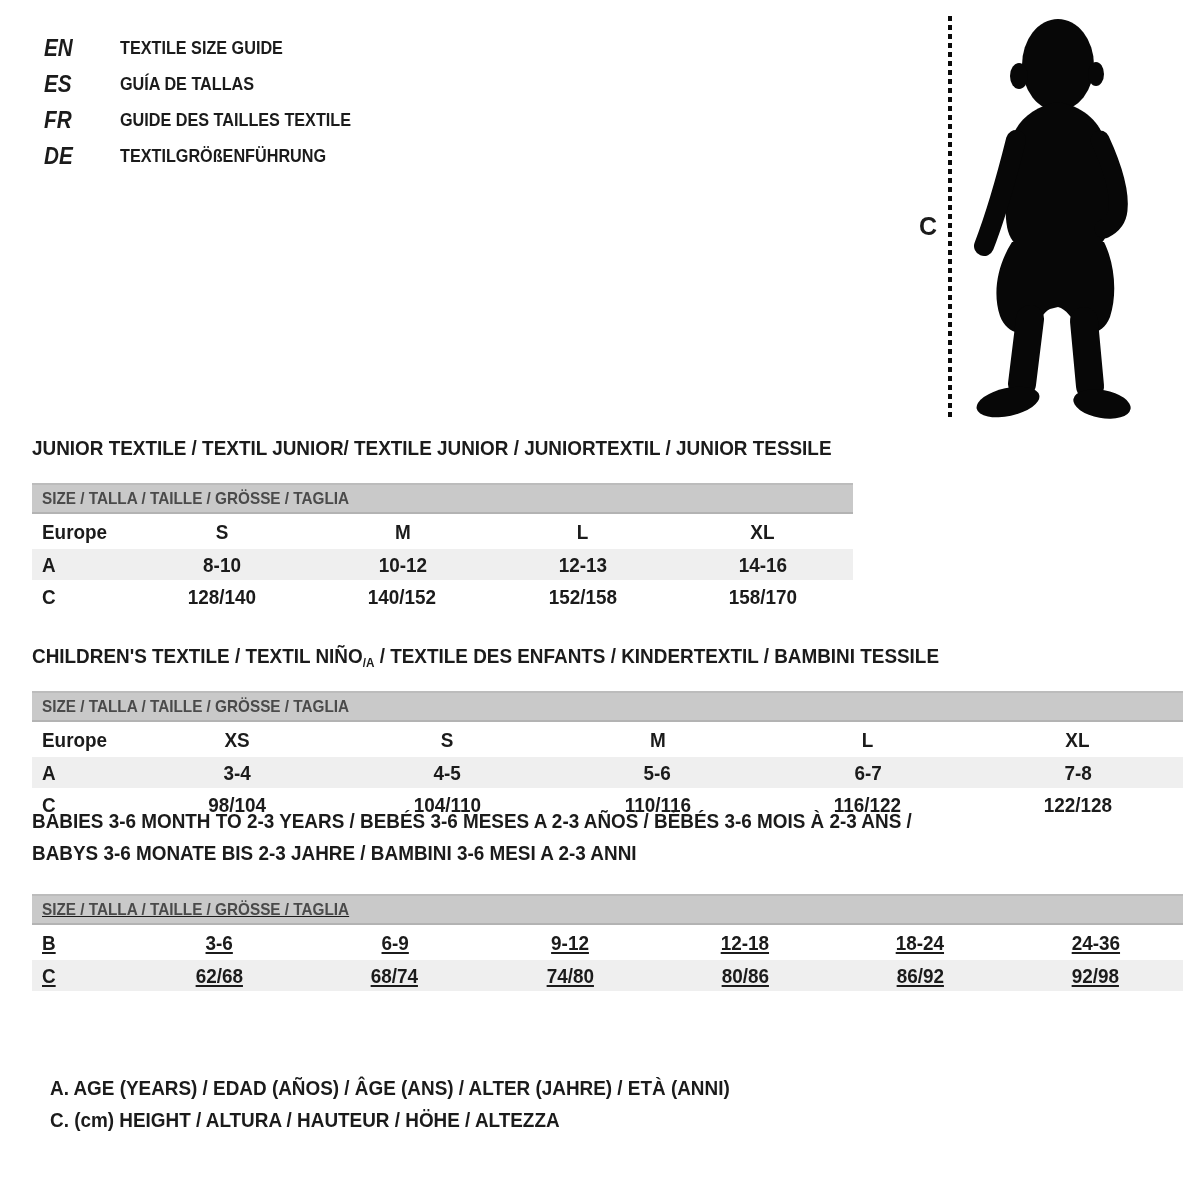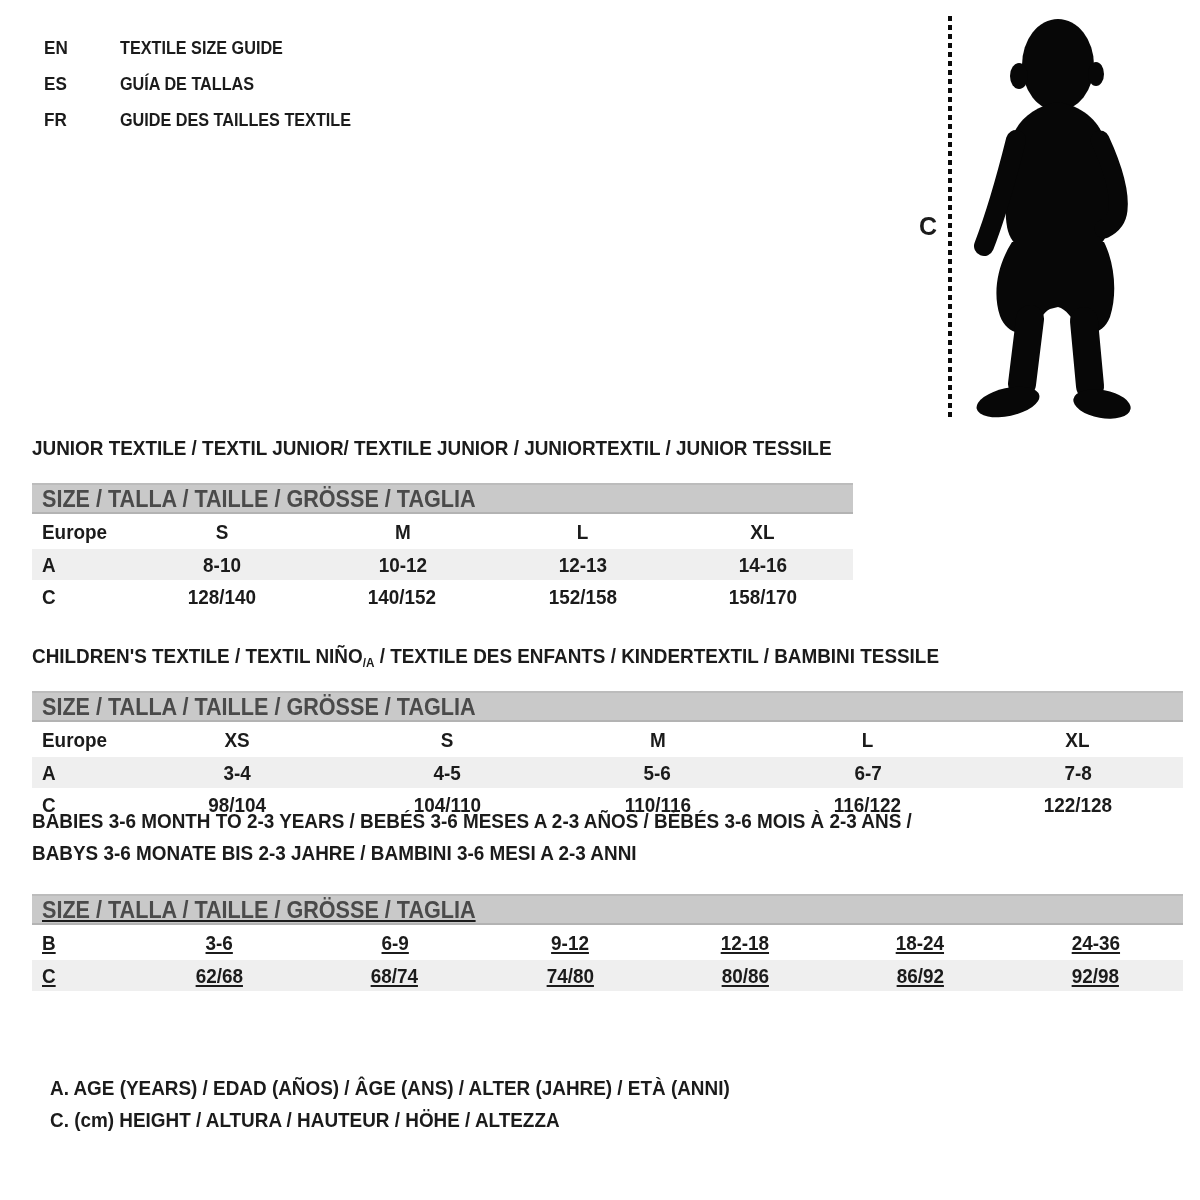--- a/index.html
+++ b/index.html
@@ -8,21 +8,21 @@
     width:1200px; height:1200px; position:relative; overflow:hidden;
     font-family:"Liberation Sans","DejaVu Sans",sans-serif;
     color:#1b1b1b;
   }
   .cond { display:inline-block; transform:scaleX(0.9); transform-origin:left center; white-space:nowrap; }
   .condc { display:inline-block; transform:scaleX(0.9); transform-origin:center center; white-space:nowrap; }
 
   
   #lang-list { position:absolute; left:44px; top:30px; }
   .lang-row { display:flex; height:36px; align-items:center; }
-  .lang-code { width:76px; font-size:19px; font-weight:bold; }
+  .lang-code { width:76px; font-size:23px; font-weight:bold;font-style:italic; }
   .lang-title { font-size:18px; font-weight:bold; }
 
   
   #measure-line {
     position:absolute; left:948px; top:16px; width:4px; height:404px;
     background:repeating-linear-gradient(to bottom,#0a0a0a 0 5px,transparent 5px 9px);
   }
   #height-label { position:absolute; left:910px; top:212px; width:36px; text-align:center;
     font-size:25px; font-weight:bold; }
   #baby-figure { position:absolute; left:962px; top:14px; width:185px; height:406px; }
@@ -31,21 +31,21 @@
   .size-table { position:absolute; left:32px; }
   #table-junior   { top:436px; width:821px; }
   #table-children { top:644px; width:1151px; }
   #table-babies   { top:809px; width:1151px;text-decoration:underline; }
   .tbl-title { font-size:21px; font-weight:bold; height:24px; line-height:24px; }
   .tbl-title .subscript { font-size:13px; vertical-align:-4px; }
   .title-gap { margin-bottom:8px; }
   .size-bar {
     height:31px; background:#c9c9c9; border-top:2px solid #bcbcbc; border-bottom:2px solid #b3b3b3;
     display:flex; align-items:center; padding-left:10px;
-    color:#4a4a4a; font-size:24px; font-weight:bold;
+    color:#4a4a4a; font-size:17px; font-weight:bold;
   }
   .bar-gap1 { margin-top:23px; }   
   .bar-gap2 { margin-top:29px; }   
   .row { display:grid; align-items:center; }
   .row.t4 { grid-template-columns:100px repeat(4,1fr); }
   .row.t5 { grid-template-columns:100px repeat(5,1fr); }
   .row.t6 { grid-template-columns:100px repeat(6,1fr); }
   .row-head   { height:35px; }
   .row-shaded { height:31px; background:#efefef; }
   .row-plain  { height:33px; }
@@ -64,20 +64,24 @@
     <span class="lang-code"><span class="cond">EN</span></span>
     <span class="lang-title"><span class="cond">TEXTILE SIZE GUIDE</span></span>
   </div>
   <div class="lang-row">
     <span class="lang-code"><span class="cond">ES</span></span>
     <span class="lang-title"><span class="cond">GUÍA DE TALLAS</span></span>
   </div>
   <div class="lang-row">
     <span class="lang-code"><span class="cond">FR</span></span>
     <span class="lang-title"><span class="cond">GUIDE DES TAILLES TEXTILE</span></span>
+  </div>
+  <div class="lang-row">
+    <span class="lang-code"><span class="cond">DE</span></span>
+    <span class="lang-title"><span class="cond">TEXTILGRÖßENFÜHRUNG</span></span>
   </div>
 </div>
 
 <div id="measure-line"></div>
 <div id="height-label">C</div>
 <svg id="baby-figure" viewBox="0 0 185 406" xmlns="http://www.w3.org/2000/svg">
   <g fill="#070707" stroke="none">
     <ellipse cx="96" cy="51" rx="36" ry="46"></ellipse>
     <ellipse cx="57" cy="62" rx="9" ry="13"></ellipse>
     <ellipse cx="134" cy="60" rx="8" ry="12"></ellipse>

